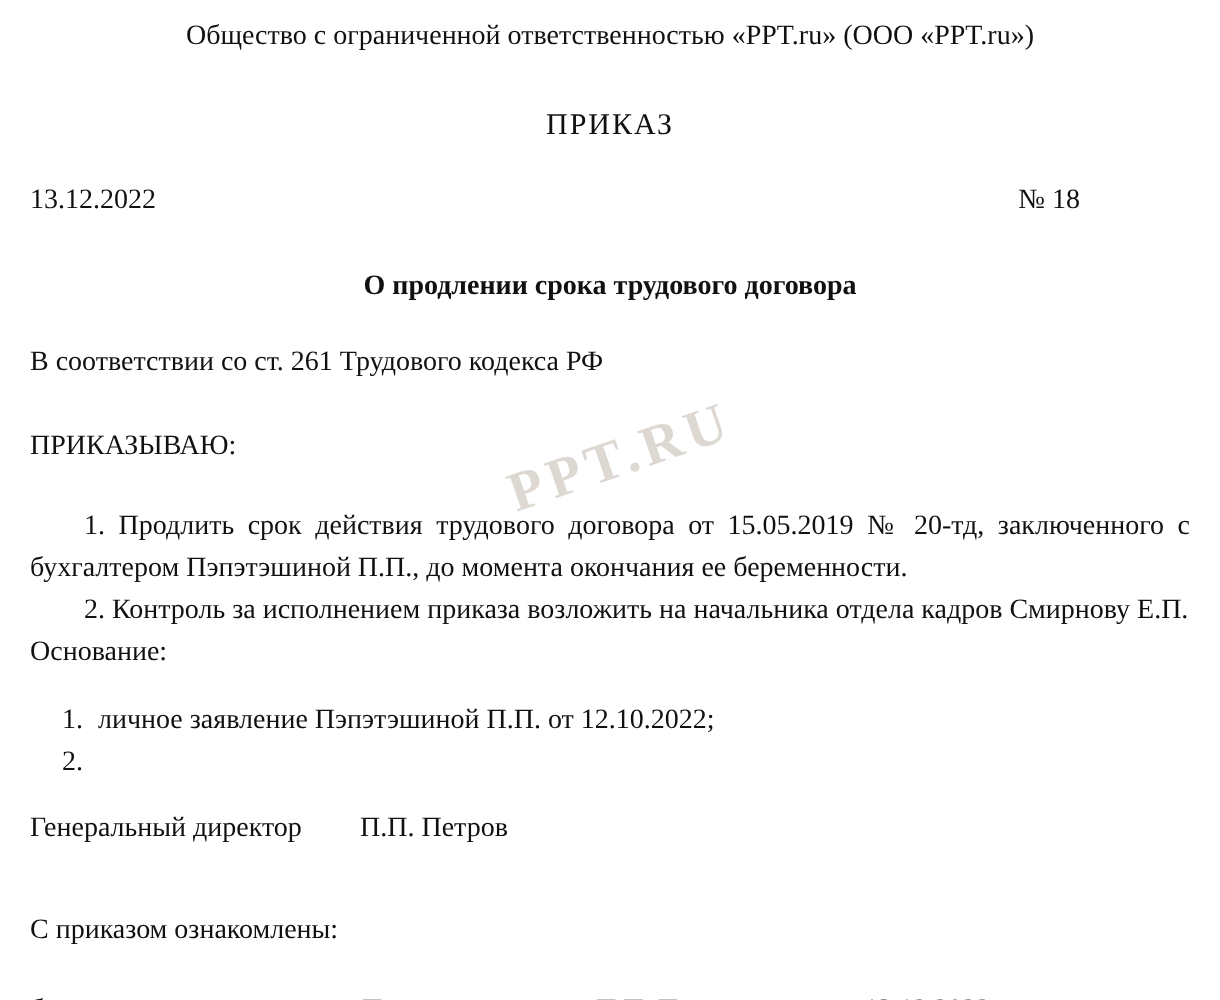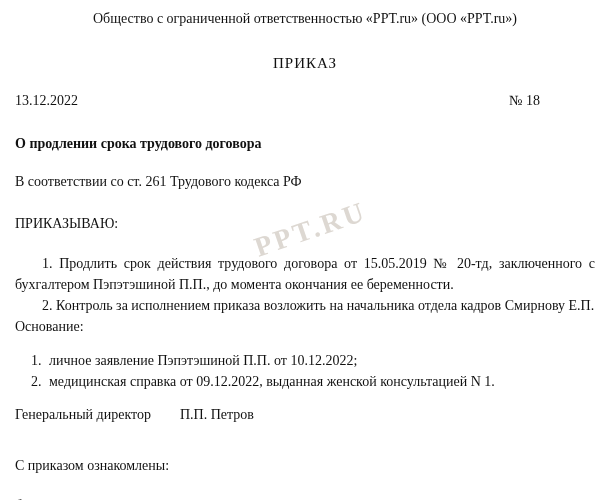--- a/index.html
+++ b/index.html
@@ -32,20 +32,21 @@
   .date-row {
     display: flex;
     justify-content: space-between;
     margin-top: 16px;
     text-align: center;
   }
   .doc-number { margin-right: 55px; }
   .subject {
     font-weight: bold;
     margin-top: 22px;
+    text-align: center;
   }
   .legal-basis { margin-top: 17px; }
   .order-word { margin-top: 21px; }
   .order-items { margin-top: 19px; }
   .order-item {
     margin: 0;
     text-align: justify;
     text-indent: 27px;
   }
   .basis-label { }
@@ -104,25 +105,24 @@
   <div class="order-items">
     <p class="order-item">1. Продлить срок действия трудового договора от 15.05.2019 № 20-тд, заключенного с бухгалтером Пэпэтэшиной П.П., до момента окончания ее беременности.</p>
     <p class="order-item">2. Контроль за исполнением приказа возложить на начальника отдела кадров Смирнову Е.П.</p>
   </div>
 
   <div class="basis-label">Основание:</div>
 
   <div class="basis-list">
     <div class="basis-item">
       <span class="basis-num">1.</span>
-      <span>личное заявление Пэпэтэшиной П.П. от 10.12.2022;</span>
+      <span>личное заявление Пэпэтэшиной П.П. от 12.10.2022;</span>
     </div>
     <div class="basis-item">
       <span class="basis-num">2.</span>
-      <span>медицинская справка от 09.12.2022, выданная женской консультацией N 1.</span>
     </div>
   </div>
 
   <div class="sig-grid">
     <span>Генеральный директор</span>
     <span>П.П. Петров</span>
     <span></span>
   </div>
 
   <div class="ack-label">С приказом ознакомлены:</div>

